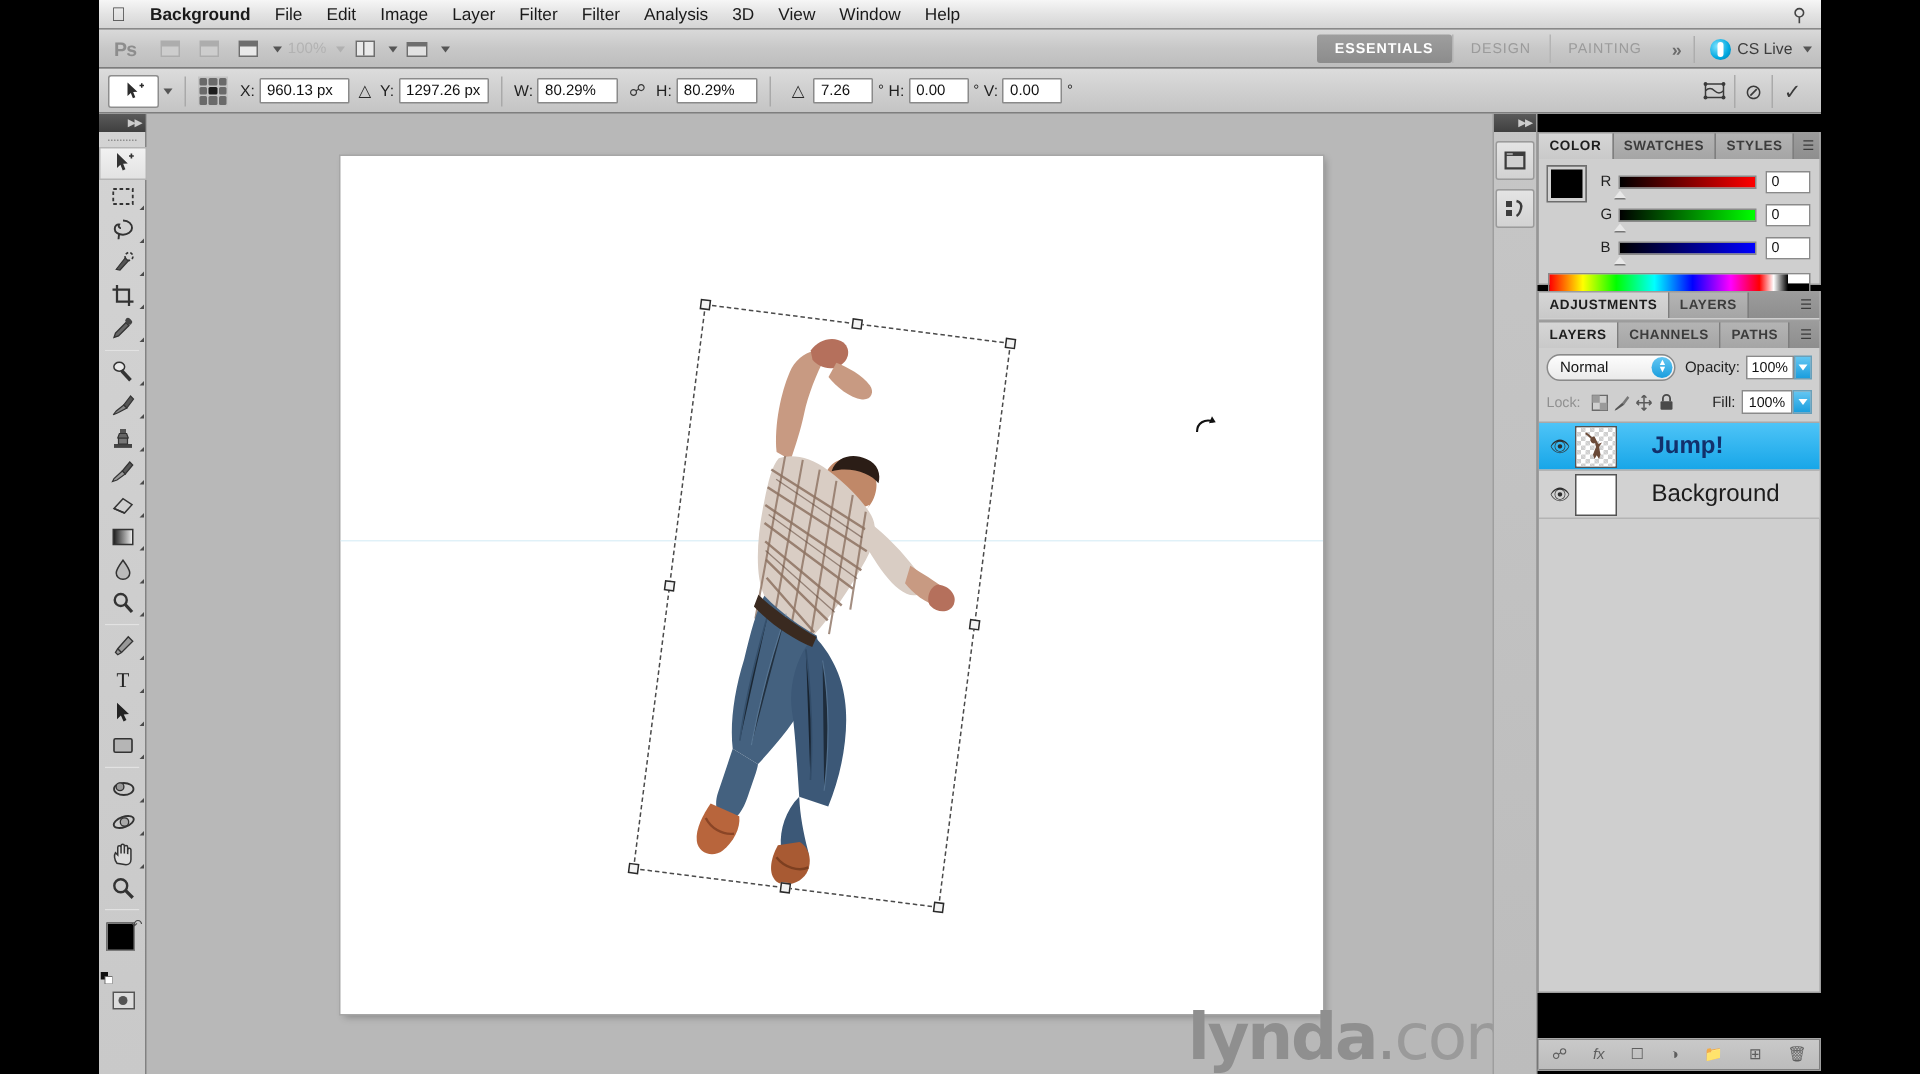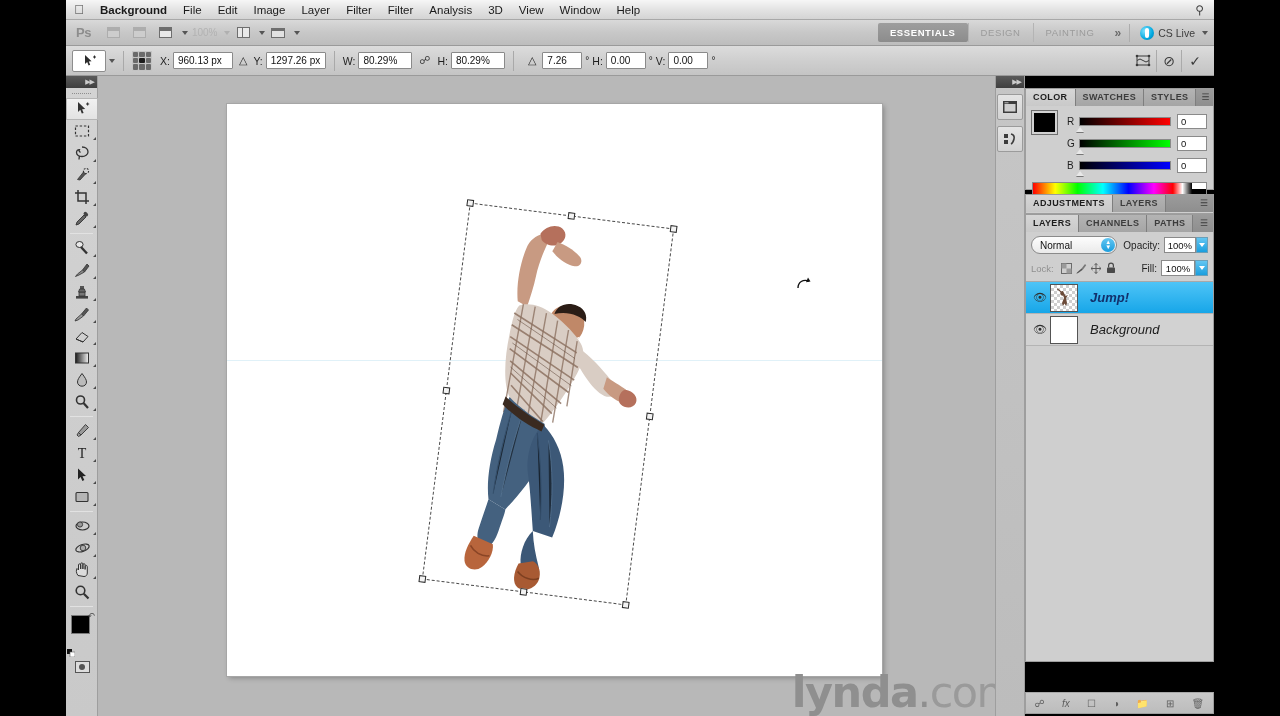--- a/index.html
+++ b/index.html
@@ -274,21 +274,21 @@
   .layer-row.sel { background:linear-gradient(to bottom,#4ec4f7,#17a6e8); }
   .eye { width:20px;display:flex;align-items:center;justify-content:center;color:#2e2e2e;font-size:11px; }
   .thumb-box { width:28px;height:28px;border:1px solid #545454;background:#fff;position:relative;overflow:hidden; }
   .checker {
     position:absolute;inset:0;
     background-image:
       linear-gradient(45deg,#cfcfcf 25%,transparent 25%,transparent 75%,#cfcfcf 75%),
       linear-gradient(45deg,#cfcfcf 25%,transparent 25%,transparent 75%,#cfcfcf 75%);
     background-size:6px 6px; background-position:0 0,3px 3px; background-color:#fff;
   }
-  .layer-name { font-size:13px;margin-left:12px;font-style:italic; }
+  .layer-name { font-size:16px;margin-left:23px; }
   .layer-row.sel .layer-name { color:#12306b;font-weight:bold; }
   .layer-row .layer-name { color:#1c1c1c; }
   .lp-foot {
     position:absolute;left:1025px;top:692px;width:189px;height:22px;
     background:linear-gradient(to bottom,#c9c9c9,#bcbcbc);
     border:1px solid #9e9e9e;border-top:1px solid #a8a8a8;
     display:flex;align-items:center;justify-content:space-around;
   }
   .lp-foot span { font-size:10px;color:#5e5e5e; }
 </style>

